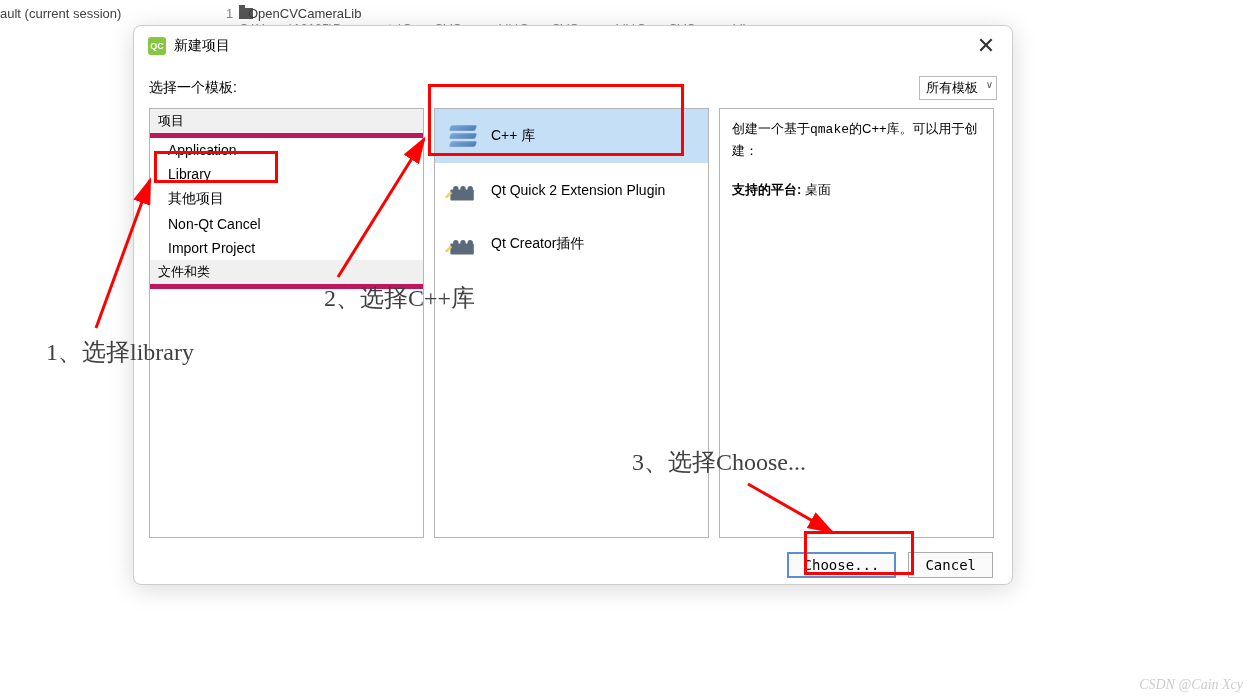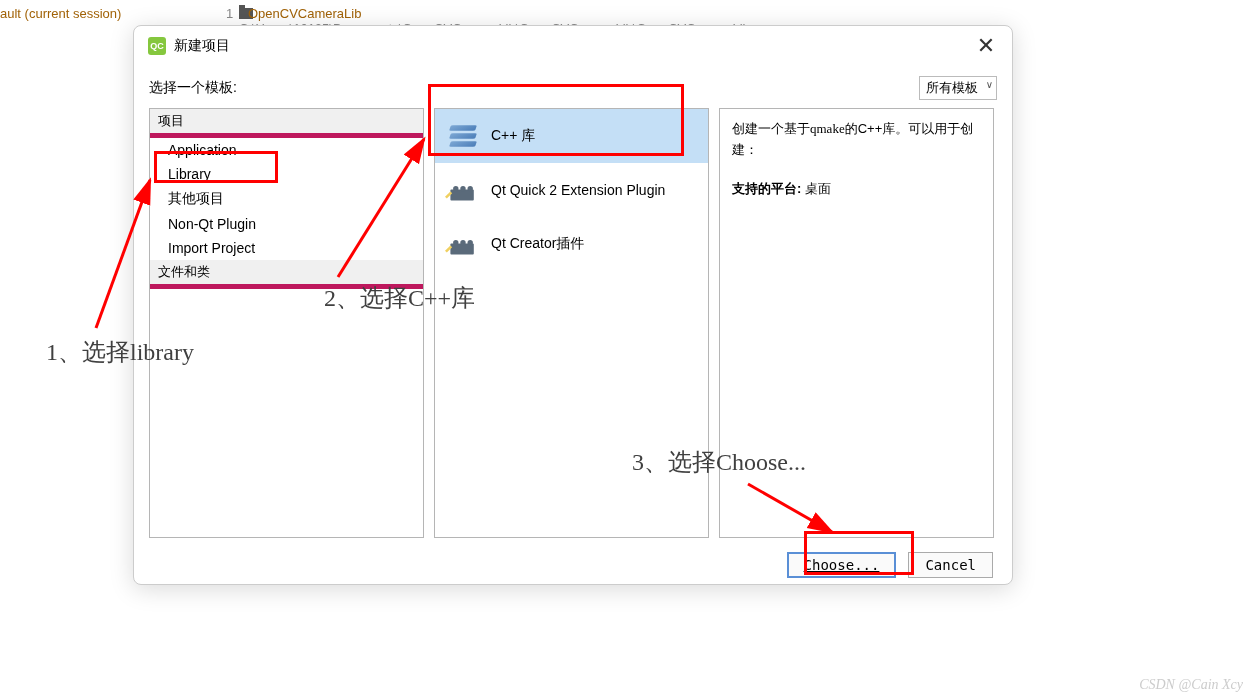--- a/index.html
+++ b/index.html
@@ -1,18 +1,18 @@
 <!DOCTYPE html>
 <html><head>
   <meta charset="utf-8">
   <style>
     * { box-sizing: border-box; margin: 0; padding: 0; }
     body { font-family: "Microsoft YaHei", "Segoe UI", sans-serif; font-size: 13px; background: #fff; position: relative; width: 1255px; height: 699px; overflow: hidden; }
     
-    .bg-text { position: absolute; color: #a16207; font-size: 13px; }
+    .bg-text { position: absolute; color: #404040; font-size: 13px; }
     .bg-text.path { color: #888; }
     .bg-line-num { position: absolute; color: #888; font-size: 13px; }
     .folder-icon { display: inline-block; width: 14px; height: 11px; background: #555; position: relative; }
     .folder-icon::before { content: ''; position: absolute; top: -3px; left: 0; width: 6px; height: 3px; background: #555; }
     
     .dialog { position: absolute; left: 133px; top: 25px; width: 880px; height: 560px; background: #fff; border: 1px solid #ccc; border-radius: 8px; box-shadow: 0 4px 24px rgba(0,0,0,0.15); }
     .title-bar { display: flex; align-items: center; padding: 10px 14px; height: 40px; }
     .app-icon { width: 18px; height: 18px; background: #85c73e; border-radius: 3px; display: flex; align-items: center; justify-content: center; margin-right: 8px; }
     .app-icon::after { content: 'QC'; color: #fff; font-size: 9px; font-weight: bold; }
     .title-text { font-size: 14px; }
@@ -42,25 +42,25 @@
     .stack-icon { position: relative; width: 30px; height: 26px; }
     .stack-icon .layer { position: absolute; width: 26px; height: 10px; background: linear-gradient(135deg, #7da8d4, #4a7db8); border-radius: 2px; transform: skewX(-20deg) scaleY(0.55); }
     .stack-icon .l1 { top: 0; left: 2px; }
     .stack-icon .l2 { top: 8px; left: 2px; }
     .stack-icon .l3 { top: 16px; left: 2px; }
     
     .desc { padding: 10px 12px; font-size: 13px; line-height: 1.6; }
     .desc ul { padding-left: 24px; margin-top: 6px; }
     .desc li { margin-bottom: 3px; }
     .desc .bold { font-weight: bold; margin-top: 18px; }
-    .mono { font-family: Liberation Serif, serif; }
+    .mono { font-family: Liberation Mono, monospace; }
     
     .buttons { display: flex; justify-content: flex-end; gap: 12px; margin-top: 14px; padding-right: 4px; }
     .btn { padding: 4px 16px; font-size: 14px; font-family: "Consolas", monospace; border: 1px solid #aaa; background: #fafafa; cursor: pointer; }
-    .btn.primary { border: 1px solid #5a8fd6; outline: 1px solid #5a8fd6; outline-offset: -2px; text-decoration: underline; }
+    .btn.primary { border: 1px solid #5a8fd6; outline: 1px solid #5a8fd6; outline-offset: -2px; }
     
     .annot { position: absolute; color: #404040; font-size: 24px; font-family: "SimSun", serif; pointer-events: none; }
     .red-box { position: absolute; border: 3px solid #ff0000; pointer-events: none; }
     .arrow-svg { position: absolute; pointer-events: none; }
     
     .watermark { position: absolute; right: 12px; bottom: 6px; color: #ccc; font-size: 14px; font-style: italic; font-family: "Times New Roman", serif; }
   </style>
 </head>
 <body>
 
@@ -83,21 +83,21 @@
       <div class="filter-select">所有模板</div>
     </div>
 
     <div class="panels">
 
       <div class="panel panel-left">
         <div class="cat-header">项目</div>
         <div class="cat-item">Application</div>
         <div class="cat-item selected">Library</div>
         <div class="cat-item">其他项目</div>
-        <div class="cat-item">Non-Qt Plugin</div>
+        <div class="cat-item">Non-Qt Cancel</div>
         <div class="cat-item">Import Project</div>
         <div class="cat-header">文件和类</div>
       </div>
 
       <div class="panel panel-mid">
         <div class="tpl-item selected">
           <div class="tpl-icon">
             <div class="stack-icon">
                 <div class="layer l1"></div>
                 <div class="layer l2"></div>

